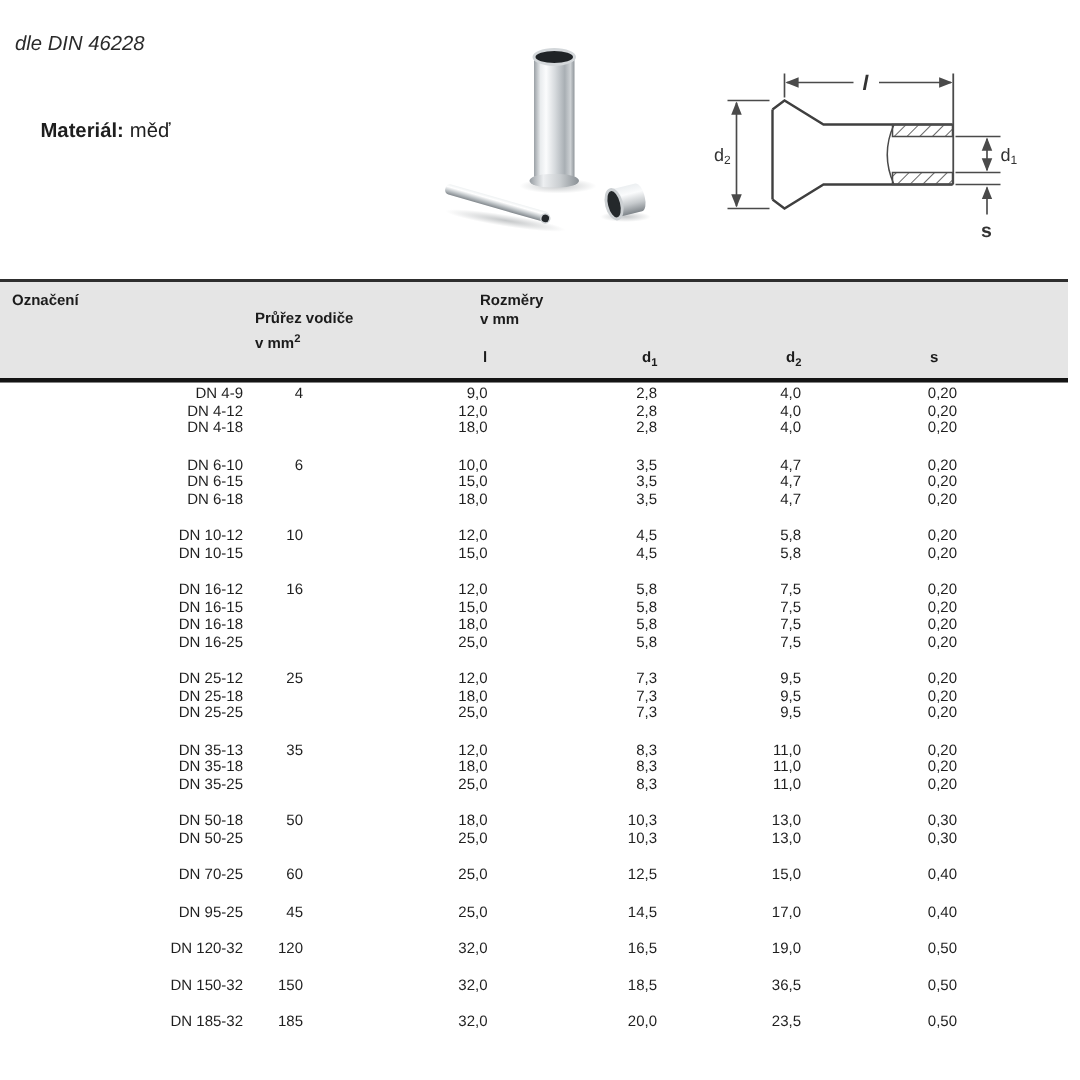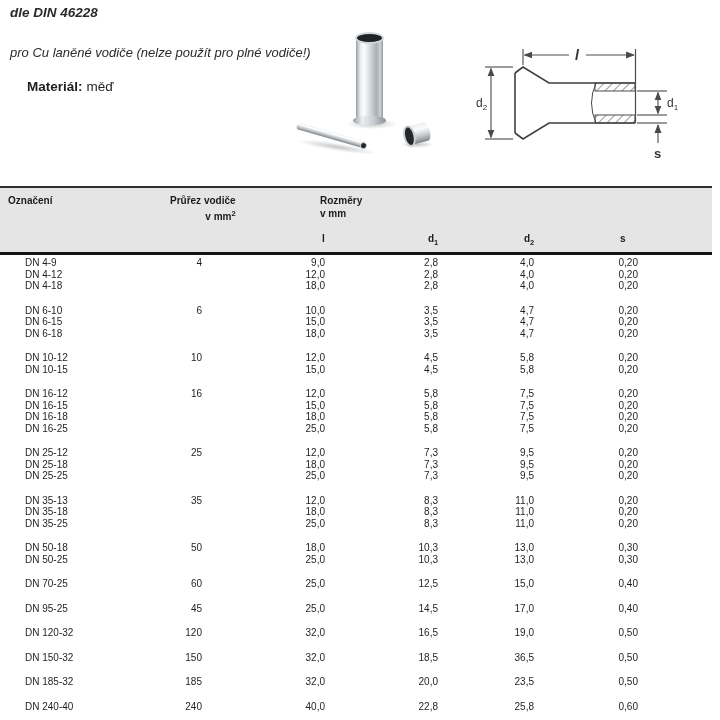--- a/index.html
+++ b/index.html
@@ -1,21 +1,21 @@
 <!DOCTYPE html>
 <html><head>
 <meta charset="utf-8">
 <style>
   html,body{margin:0;padding:0;background:#fff;}
   .page{position:relative;width:720px;height:720px;background:#ffffff;overflow:hidden;
         font-family:"Liberation Sans",sans-serif;color:#1e1e1e;}
 
   
   .info-line{position:absolute;left:10px;white-space:nowrap;}
-  .i1{top:5px;font-size:13.5px;font-style:italic;font-weight:700;color:#2a2a2a;}
+  .i1{top:21px;font-size:13.5px;font-style:italic;font-weight:400;color:#2a2a2a;}
   .i2{top:45px;font-size:13px;font-style:italic;font-weight:500;color:#2a2a2a;}
   .i3{top:79px;font-size:13.5px;}
   .i4{top:112px;font-size:13.5px;}
   .lbl{font-weight:700;padding-left:17px;}
   .val{margin-left:4px;}
 
   
   .photos{position:absolute;left:290px;top:15px;width:200px;height:145px;}
   .ph-shadow{position:absolute;background:radial-gradient(ellipse at center,rgba(110,116,120,.40),rgba(110,116,120,0) 70%);}
   .sh-big{left:56px;top:104px;width:52px;height:10px;}
@@ -40,45 +40,44 @@
 
   
   .diagram{position:absolute;left:475px;top:25px;}
   .diagram text{font-family:"Liberation Sans",sans-serif;fill:#333;}
 
   
   .thead{position:absolute;left:0;top:186px;width:712px;height:64px;background:#e5e5e5;
     border-top:2px solid #2e2e2e;border-bottom:3px solid #141414;box-sizing:content-box;}
   .th{position:absolute;font-size:10px;font-weight:700;color:#1b1b1b;line-height:12.5px;white-space:nowrap;}
   .th-designation{left:8px;top:7px;}
-  .th-cross{left:170px;top:7px;text-align:right;}
+  .th-cross{left:170px;top:19px;}
   .th-dims{left:320px;top:7px;}
   .th-l{left:322px;top:45px;}
   .th-d1{left:428px;top:45px;}
   .th-d2{left:524px;top:45px;}
   .th-s{left:620px;top:45px;}
   .th sup{font-size:7.5px;vertical-align:super;}
   .th sub{font-size:7.5px;vertical-align:sub;}
 
   
   .tbody{position:absolute;left:0;top:257px;width:720px;}
   .group{margin-bottom:13px;}
   .row{display:grid;grid-template-columns:162px 40px 123px 113px 96px 104px;
        height:11.5px;line-height:11.5px;font-size:10px;color:#1f1f1f;}
   .cell{white-space:nowrap;}
-  .c0{text-align:left;padding-left:25px;}
+  .c0{text-align:right;padding-left:8px;}
   .c1,.c2,.c3,.c4,.c5{text-align:right;}
 </style>
 </head>
 <body>
 
 <div class="page">
 
   <div class="info-line i1">dle DIN 46228</div>
-  <div class="info-line i2">pro Cu laněné vodiče (nelze použít pro plné vodiče!)</div>
   <div class="info-line i3">
     <span class="lbl">Materiál:</span><span class="val">měď</span>
   </div>
 
   <div class="photos">
     <div class="ph-shadow sh-big"></div>
     <div class="ph-shadow sh-thin"></div>
     <div class="ph-shadow sh-small"></div>
     <div class="tube-big"></div>
     <div class="tube-thin"></div>
@@ -369,25 +368,15 @@
       <div class="group">
         <div class="row">
           <div class="cell c0">DN 185-32</div>
           <div class="cell c1">185</div>
           <div class="cell c2">32,0</div>
           <div class="cell c3">20,0</div>
           <div class="cell c4">23,5</div>
           <div class="cell c5">0,50</div>
         </div>
       </div>
-      <div class="group">
-        <div class="row">
-          <div class="cell c0">DN 240-40</div>
-          <div class="cell c1">240</div>
-          <div class="cell c2">40,0</div>
-          <div class="cell c3">22,8</div>
-          <div class="cell c4">25,8</div>
-          <div class="cell c5">0,60</div>
-        </div>
-      </div>
     </div>
 
 </div>
 
 </body></html>

